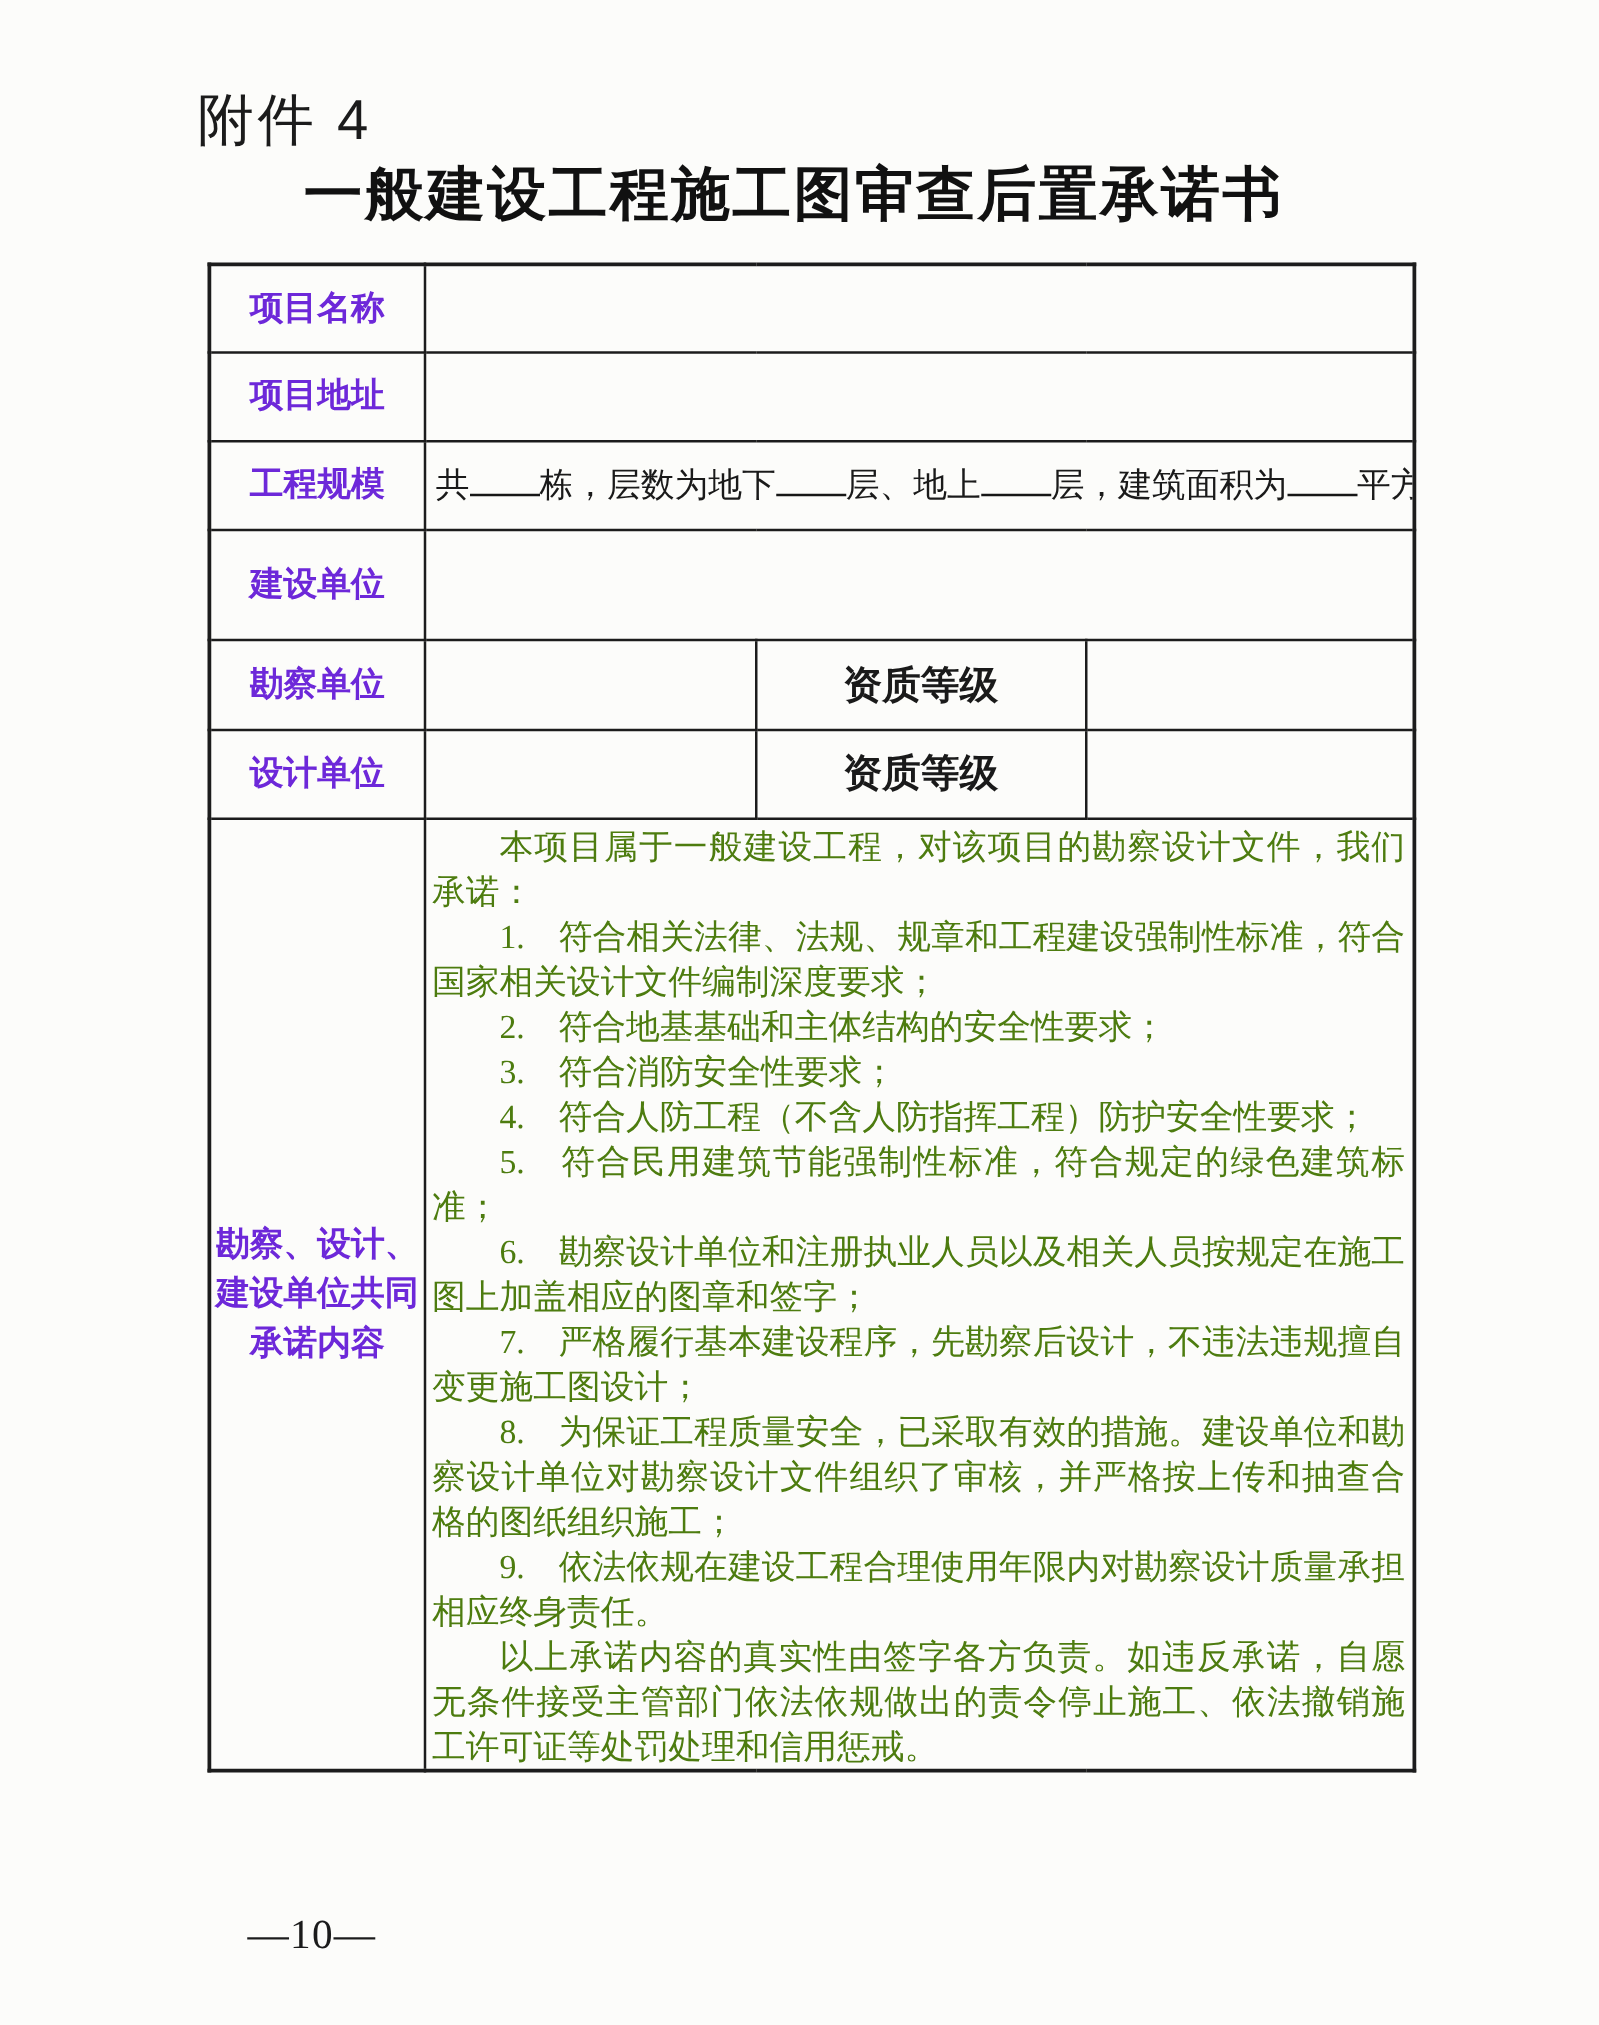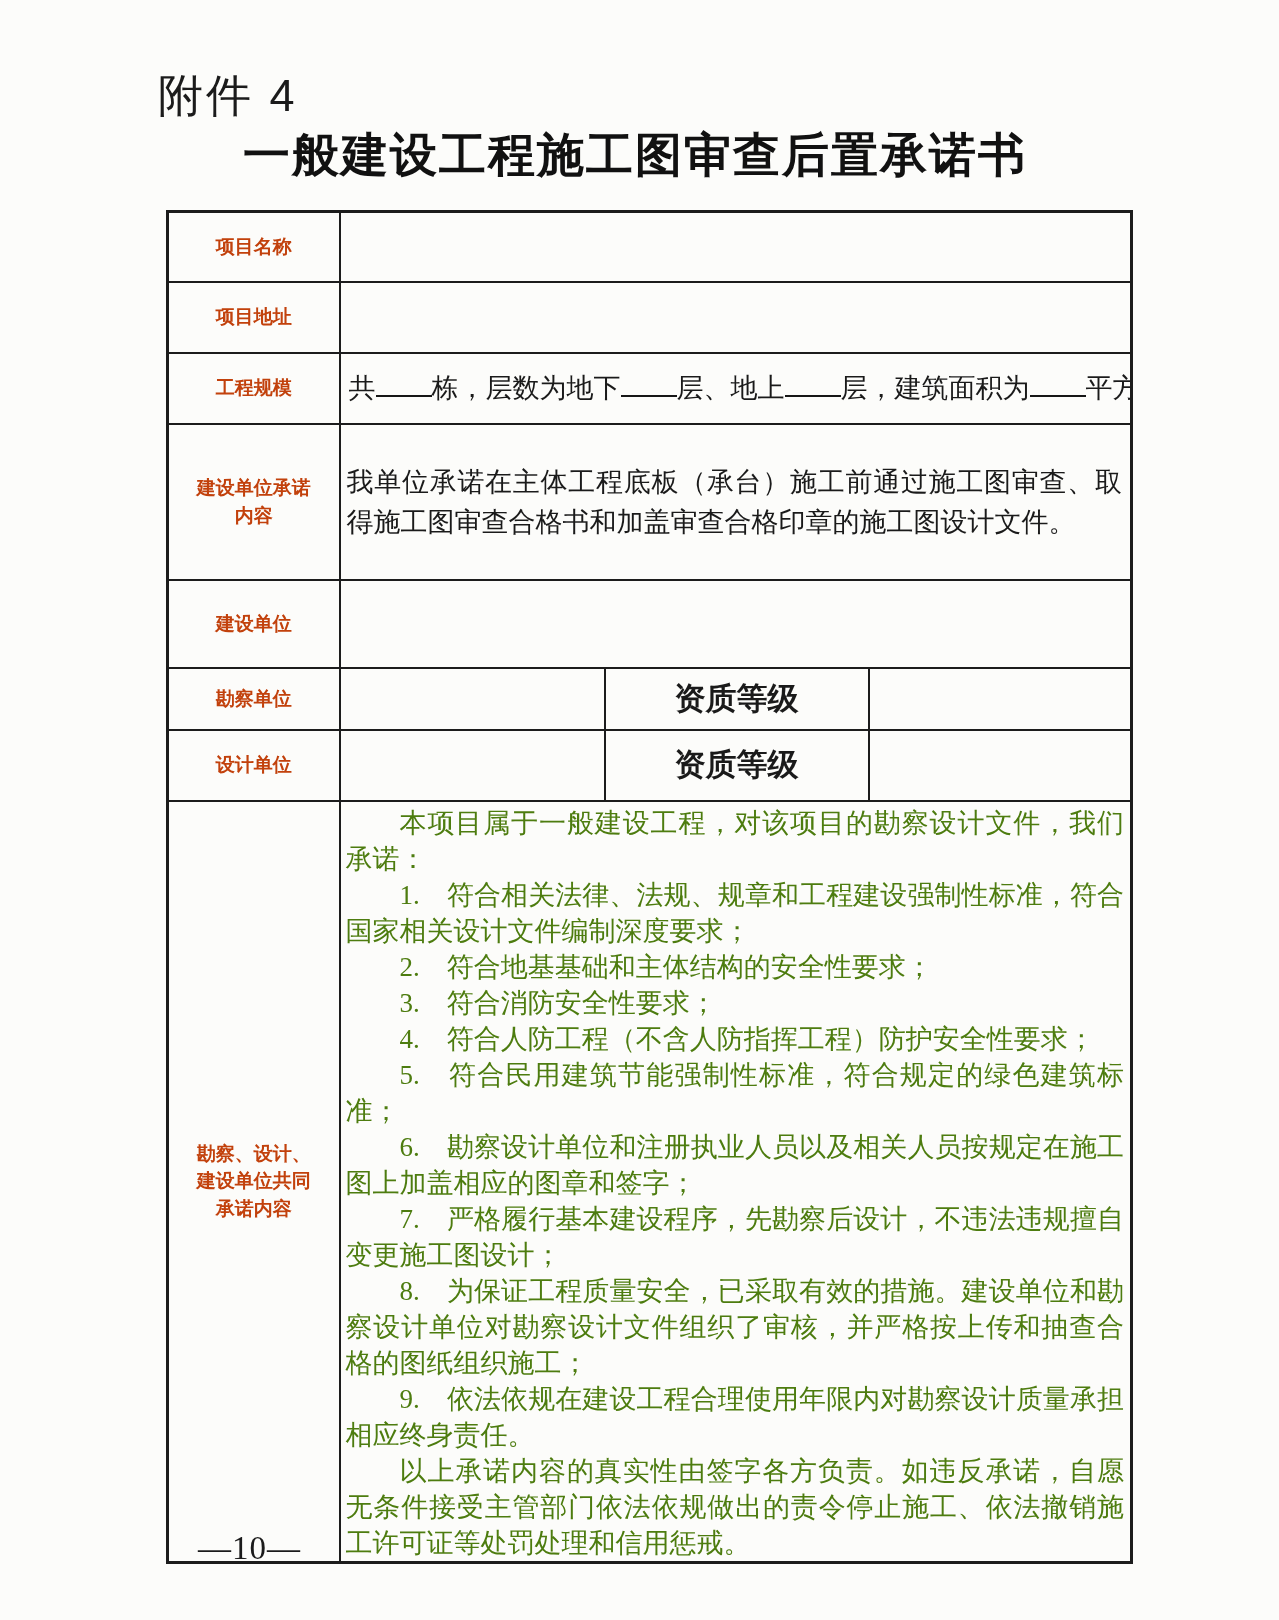--- a/index.html
+++ b/index.html
@@ -43,25 +43,25 @@
     border: 3px solid #1c1c1c;
   }
   table.form td {
     border: 2px solid #1c1c1c;
     vertical-align: middle;
     overflow: hidden;
   }
   td.lbl {
     font-family: "Liberation Sans", "DejaVu Sans", sans-serif;
     font-weight: bold;
-    font-size: 19px;
+    font-size: 27px;
     text-align: center;
     line-height: 1.45;
     white-space: pre-line;
-    color: #c2410c;
+    color: #6d28d9;
     padding: 0 2px;
   }
   td.val {
     font-size: 27px;
     color: #1a1a1a;
   }
   td.scale-cell { padding: 0 4px 0 8px; white-space: nowrap; }
   .blank {
     display: inline-block;
     width: 56px; height: 2px;
@@ -121,30 +121,25 @@
         <td class="val" colspan="3"></td>
       </tr>
       <tr style="height:71px">
         <td class="lbl">项目地址</td>
         <td class="val" colspan="3"></td>
       </tr>
       <tr style="height:71px">
         <td class="lbl">工程规模</td>
         <td class="val scale-cell" colspan="3"><span>共</span><span class="blank"></span><span>栋，层数为地下</span><span class="blank"></span><span>层、地上</span><span class="blank"></span><span>层，建筑面积为</span><span class="blank"></span><span>平方米。</span></td>
       </tr>
-      <tr style="height:156px">
-        <td class="lbl">建设单位承诺
-内容</td>
-        <td class="val commit-cell" colspan="3">我单位承诺在主体工程底板（承台）施工前通过施工图审查、取得施工图审查合格书和加盖审查合格印章的施工图设计文件。</td>
-      </tr>
       <tr style="height:88px">
         <td class="lbl">建设单位</td>
         <td class="val" colspan="3"></td>
       </tr>
-      <tr style="height:62px">
+      <tr style="height:72px">
         <td class="lbl">勘察单位</td>
         <td class="val"></td>
         <td class="qual-lbl">资质等级</td>
         <td class="val"></td>
       </tr>
       <tr style="height:71px">
         <td class="lbl">设计单位</td>
         <td class="val"></td>
         <td class="qual-lbl">资质等级</td>
         <td class="val"></td>

